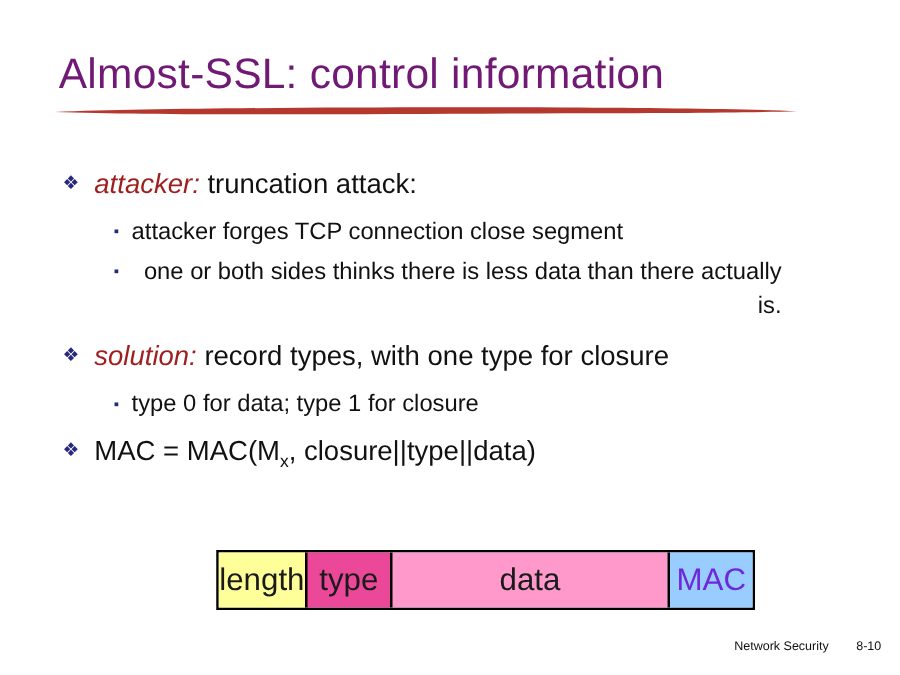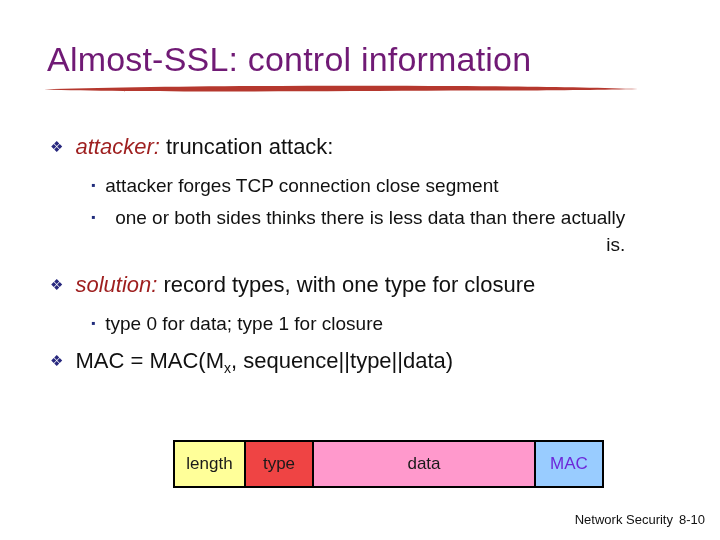--- a/index.html
+++ b/index.html
@@ -80,37 +80,37 @@
     left: 173px; top: 440px;
     display: flex;
     height: 44px;
     border: 2px solid #000000;
     box-sizing: content-box;
   }
   .field {
     display: flex;
     align-items: center;
     justify-content: center;
-    font-size: 17px;
+    font-size: 25px;
     color: #1a1a1a;
     border-left: 2px solid #000000;
     box-sizing: border-box;
     height: 44px;
   }
   .field:first-child { border-left: none; }
   .field-length { width: 69px; }
   .field-type   { width: 68px; }
   .field-data   { width: 222px; }
   .field-mac    { width: 68px; color: #6d28d9; }
   .slide-footer {
     position: absolute;
     right: 15px; top: 512px;
     display: flex;
-    gap: 6px;
-    font-size: 13px;
+    gap: 22px;
+    font-size: 10px;
     color: #111111;
   }
 </style>
 </head>
 <body>
 
 <div class="slide">
 
   <div class="slide-title">Almost-SSL: control information</div>
 
@@ -139,26 +139,26 @@
     <span class="text"><span class="lead-red">solution:</span><span> record types, with one type for closure</span></span>
   </div>
 
   <div class="b2 pos-sub3">
     <span class="glyph">▪</span>
     <span class="text">type 0 for data; type 1 for closure</span>
   </div>
 
   <div class="b1 pos-bullet3">
     <span class="glyph">❖</span>
-    <span class="text formula"><span>MAC = MAC(M</span><sub>x</sub><span>, sequence||type||data)</span></span>
+    <span class="text formula"><span>MAC = MAC(M</span><sub>x</sub><span>, closure||type||data)</span></span>
   </div>
 
   <div class="record-diagram">
     <div class="field field-length" style="background-color: rgb(255, 255, 153);">length</div>
-    <div class="field field-type" style="background-color: #ef4444;">type</div>
+    <div class="field field-type" style="background-color: #ec4899;">type</div>
     <div class="field field-data" style="background-color: rgb(255, 153, 204);">data</div>
     <div class="field field-mac" style="background-color: rgb(153, 204, 255);">MAC</div>
   </div>
 
   <div class="slide-footer">
     <span>Network Security</span>
     <span>8-10</span>
   </div>
 
 </div>

